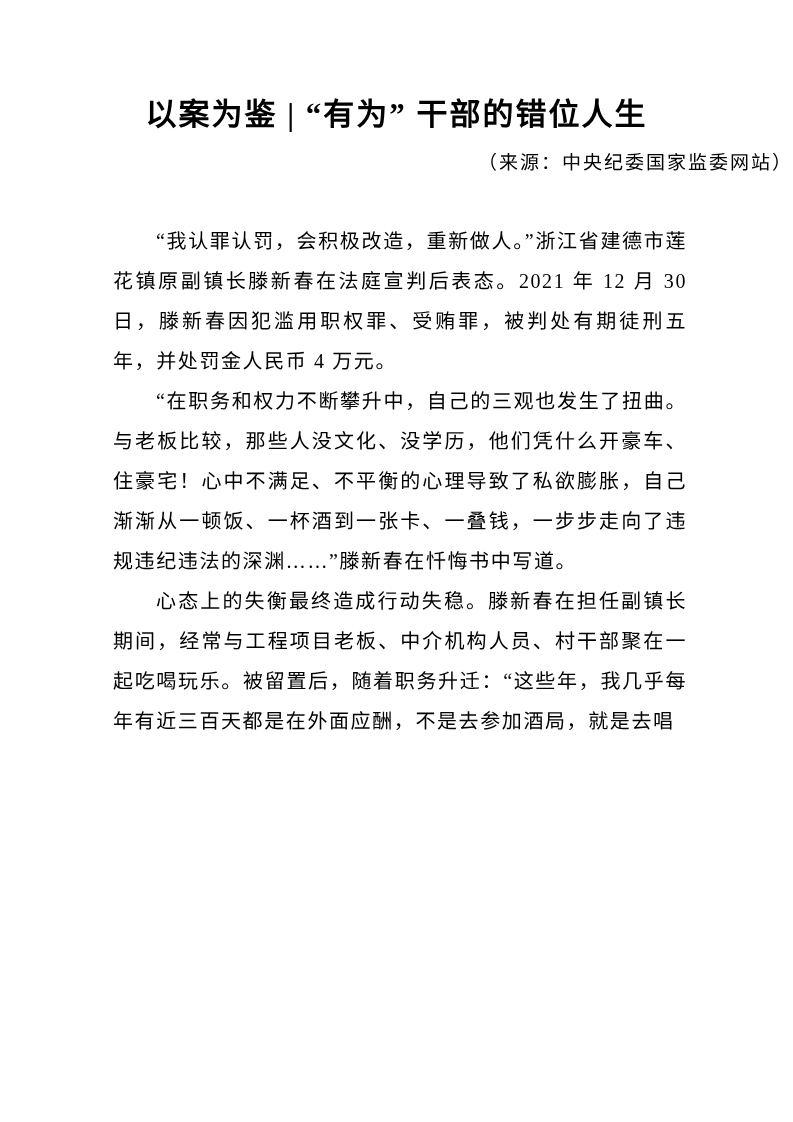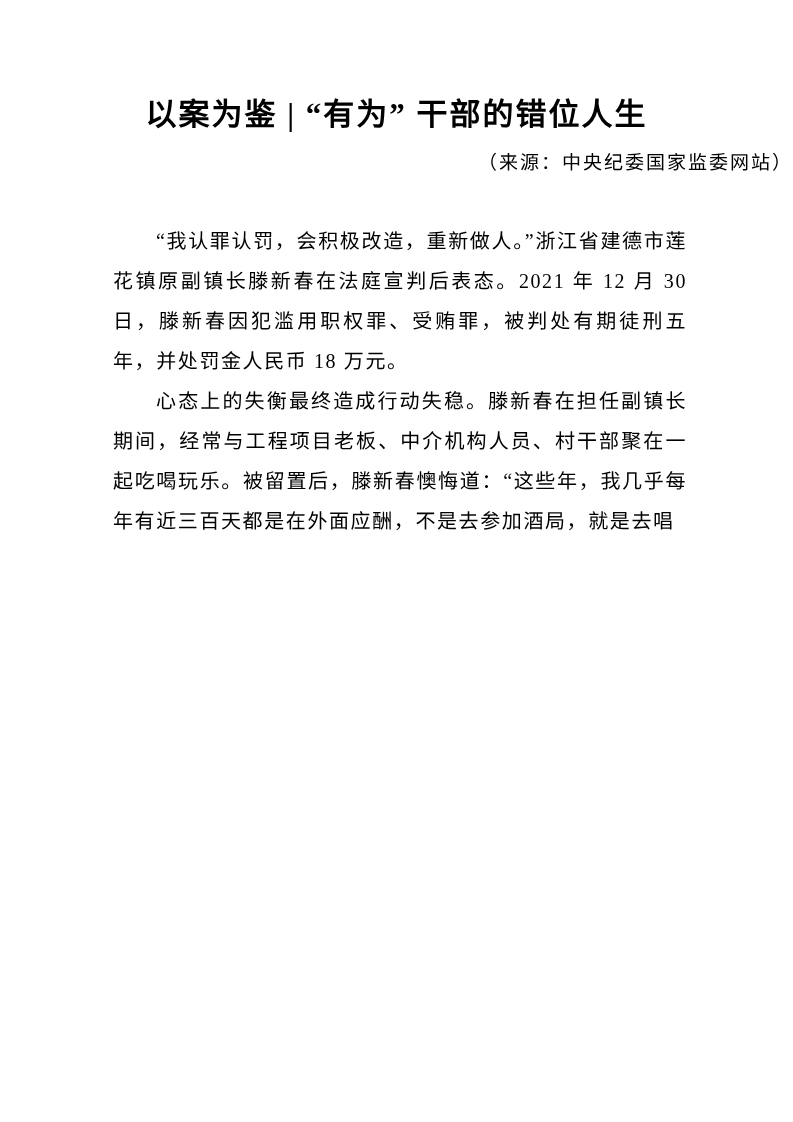--- a/index.html
+++ b/index.html
@@ -59,17 +59,18 @@
 </head>
 <body>
 
 <div class="page">
 
   <h1 class="doc-title">以案为鉴 | “有为” 干部的错位人生</h1>
 
   <div class="doc-source">（来源：中央纪委国家监委网站）</div>
 
   <div class="doc-body">
-    <p>“我认罪认罚，会积极改造，重新做人。”浙江省建德市莲花镇原副镇长滕新春在法庭宣判后表态。2021 年 12 月 30 日，滕新春因犯滥用职权罪、受贿罪，被判处有期徒刑五年，并处罚金人民币 18 万元。</p>
-    <p>心态上的失衡最终造成行动失稳。滕新春在担任副镇长期间，经常与工程项目老板、中介机构人员、村干部聚在一起吃喝玩乐。被留置后，滕新春懊悔道：“这些年，我几乎每年有近三百天都是在外面应酬，不是去参加酒局，就是去唱</p>
+    <p>“我认罪认罚，会积极改造，重新做人。”浙江省建德市莲花镇原副镇长滕新春在法庭宣判后表态。2021 年 12 月 30 日，滕新春因犯滥用职权罪、受贿罪，被判处有期徒刑五年，并处罚金人民币 4 万元。</p>
+    <p>“在职务和权力不断攀升中，自己的三观也发生了扭曲。与老板比较，那些人没文化、没学历，他们凭什么开豪车、住豪宅！心中不满足、不平衡的心理导致了私欲膨胀，自己渐渐从一顿饭、一杯酒到一张卡、一叠钱，一步步走向了违规违纪违法的深渊……”滕新春在忏悔书中写道。</p>
+    <p>心态上的失衡最终造成行动失稳。滕新春在担任副镇长期间，经常与工程项目老板、中介机构人员、村干部聚在一起吃喝玩乐。被留置后，随着职务升迁：“这些年，我几乎每年有近三百天都是在外面应酬，不是去参加酒局，就是去唱</p>
   </div>
 
 </div>
 
 </body></html>

